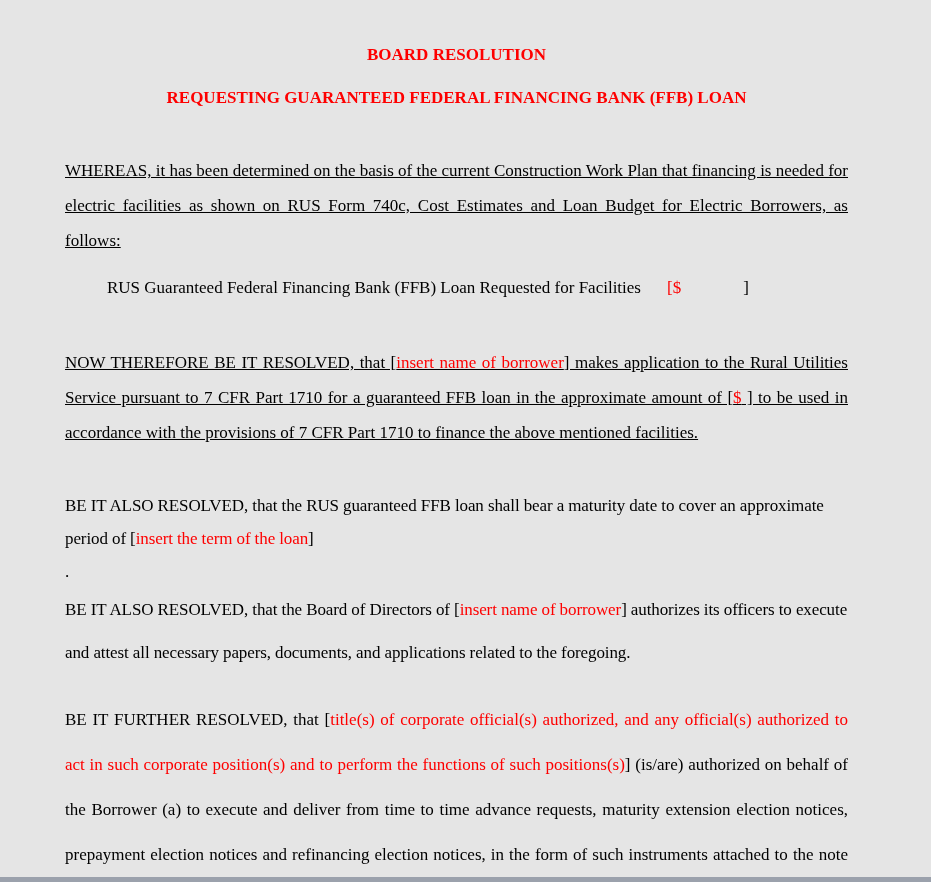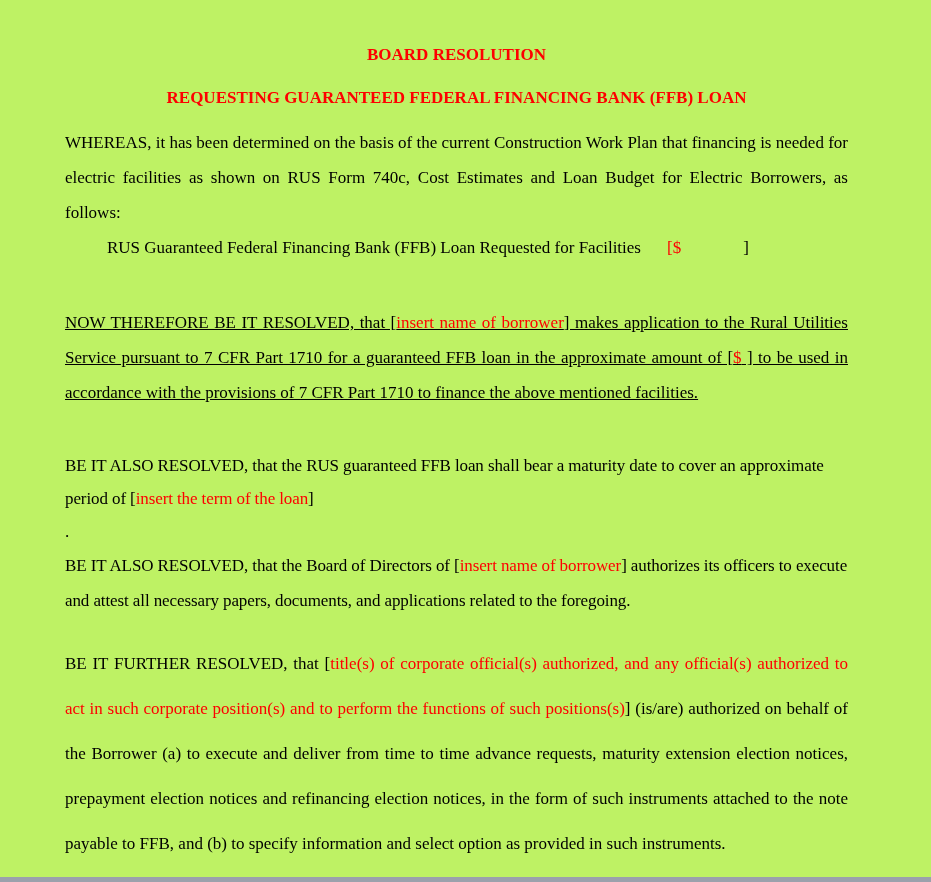--- a/index.html
+++ b/index.html
@@ -4,21 +4,21 @@
 <style>
   html, body {
     margin: 0;
     padding: 0;
     background: #ffffff;
   }
   .page {
     position: relative;
     width: 931px;
     height: 882px;
-    background: #bef264;
+    background: #e5e5e5;
     overflow: hidden;
     font-family: "Liberation Serif", "DejaVu Serif", serif;
     font-size: 17px;
     color: #000000;
   }
   .content {
     padding: 0 83px 0 65px;
   }
   .titles {
     padding-top: 37px;
@@ -27,43 +27,43 @@
     font-weight: bold;
   }
   .title-line { line-height: 35px; }
   .title-line + .title-line { margin-top: 8px; text-align: center; }
 
   p { margin: 0; }
   .para {
     line-height: 35px;
     text-align: justify;
   }
-  .p-whereas { margin-top: 10px; }
+  .p-whereas { margin-top: 38px; text-decoration: underline; }
 
   .rus-line {
-    margin-top: 0;
+    margin-top: 12px;
     padding-left: 42px;
     line-height: 35px;
   }
   .gap-a { display: inline-block; width: 26px; }
   .gap-b { display: inline-block; width: 62px; }
 
   .p-now { margin-top: 40px; text-decoration: underline; }
 
   .p-maturity {
     margin-top: 39px;
     line-height: 33px;
     text-align: left;
     letter-spacing: -0.1px;
   }
   .dot-line { line-height: 33px; text-align: left; }
 
   .p-board {
     margin-top: 0;
-    line-height: 35px;
+    line-height: 43px;
     text-align: left;
     letter-spacing: -0.1px;
   }
 
   .p-further {
     margin-top: 23px;
     line-height: 45px;
     text-align: justify;
   }
 

